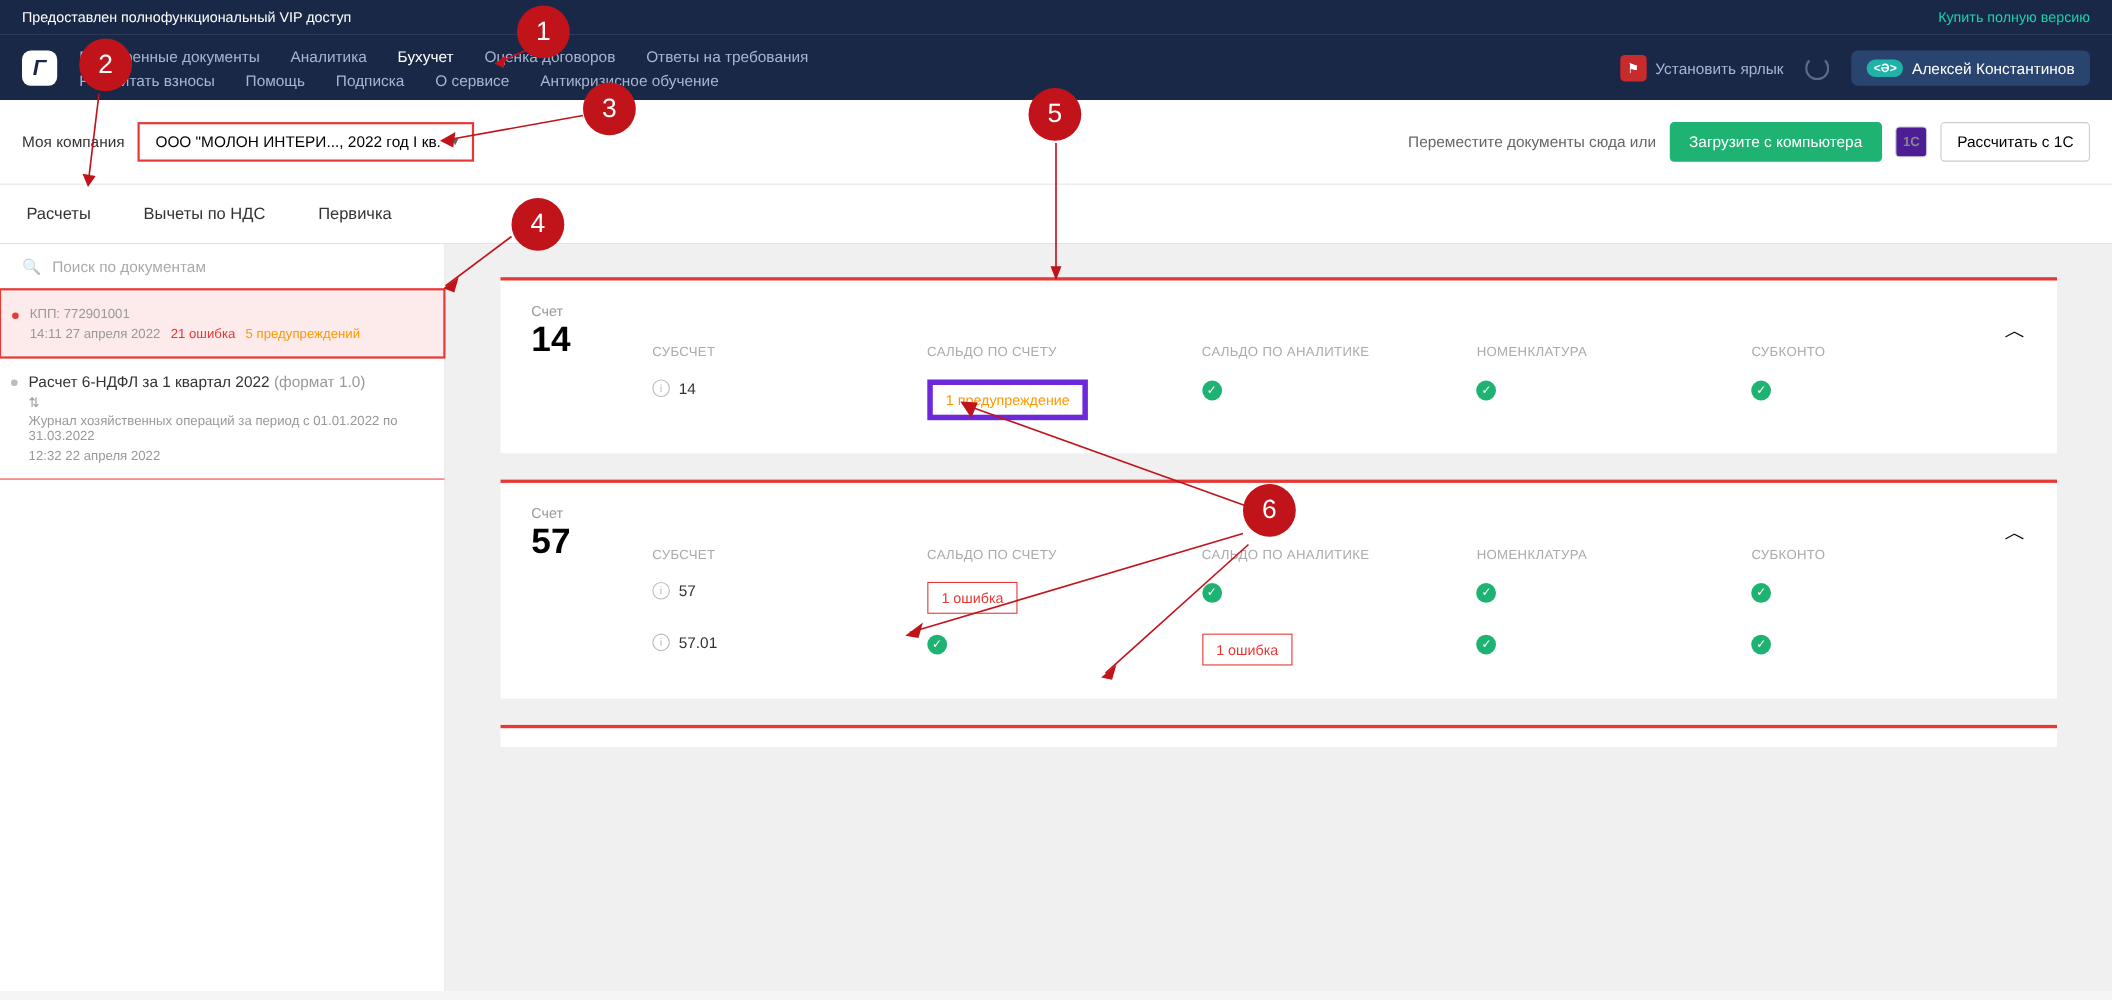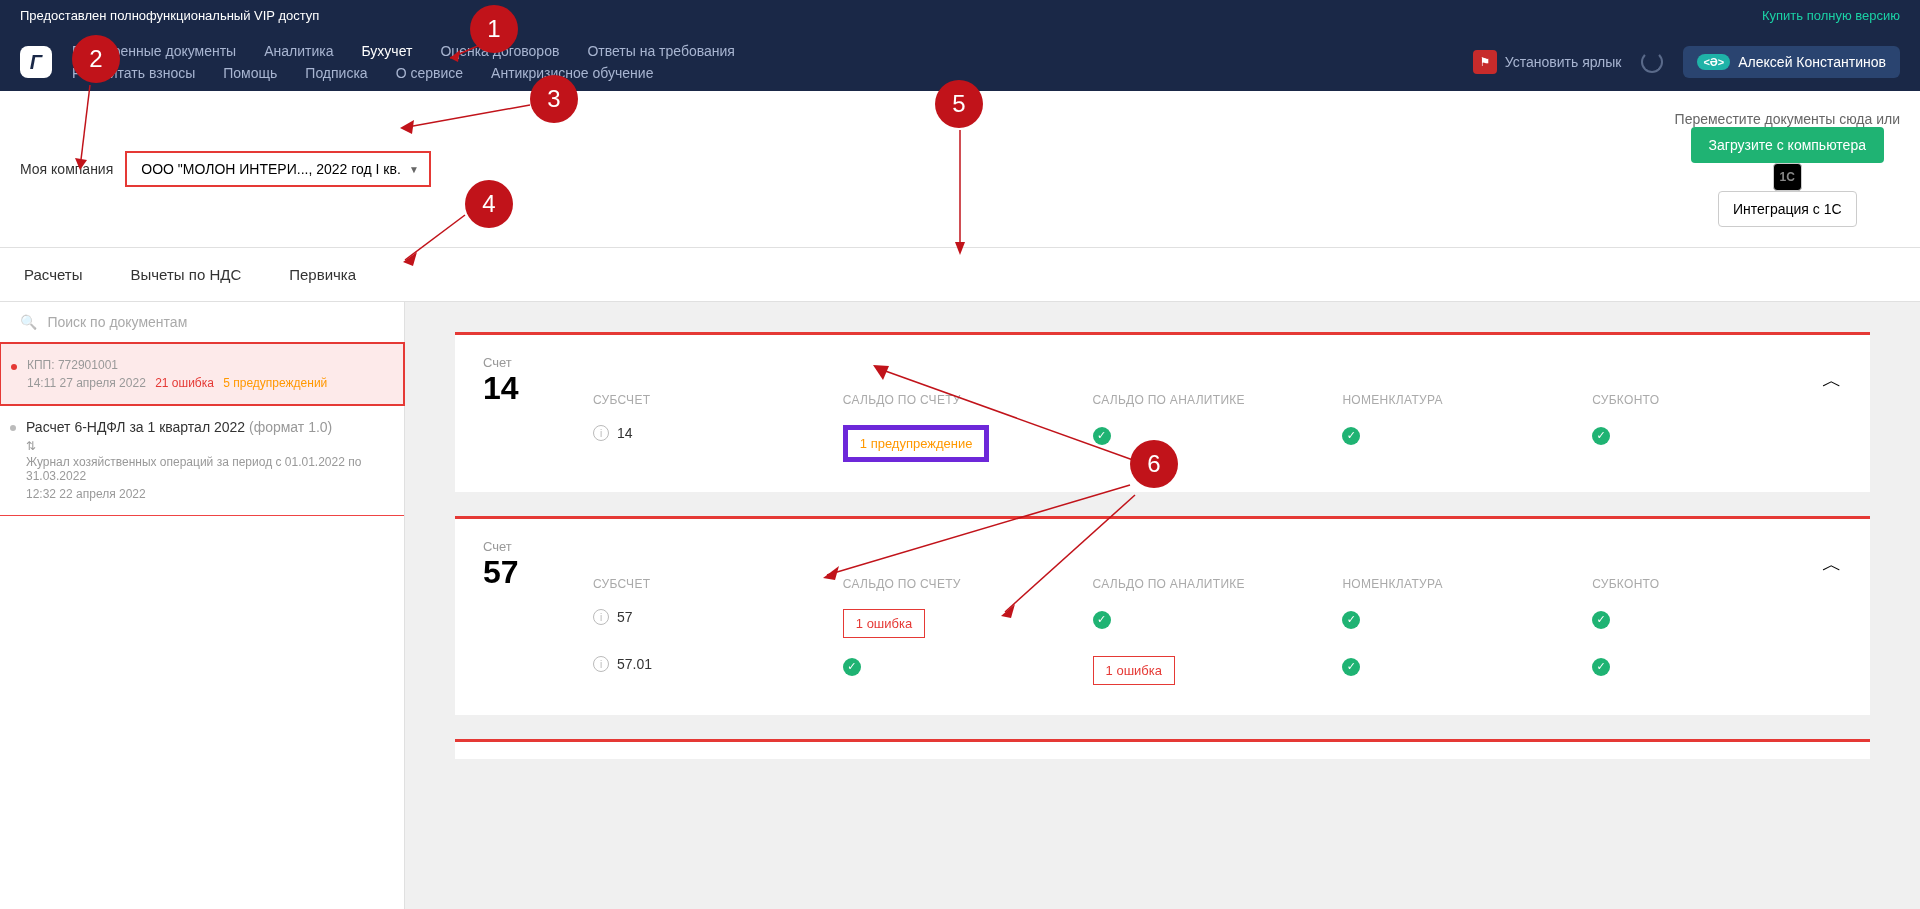--- a/index.html
+++ b/index.html
@@ -18,25 +18,25 @@
   .shortcut-icon { width: 24px; height: 24px; background: #c72b2b; border-radius: 4px; display: flex; align-items: center; justify-content: center; color: #fff; font-size: 12px; }
   .user-btn { background: #2a4470; border-radius: 6px; padding: 8px 14px; display: flex; align-items: center; gap: 8px; color: #fff; font-size: 14px; cursor: pointer; }
   .user-icon { background: #1fb3a8; border-radius: 12px; padding: 2px 6px; font-size: 11px; font-weight: bold; }
   .loader-ring { width: 22px; height: 22px; border: 2px solid #5a6a8a; border-top-color: transparent; border-radius: 50%; }
 
   .toolbar { background: #fff; padding: 20px; display: flex; align-items: center; justify-content: space-between; border-bottom: 1px solid #e0e0e0; }
   .toolbar-left { display: flex; align-items: center; gap: 12px; }
   .toolbar-label { font-size: 14px; color: #333; }
   .company-select { border: 2px solid #e53935; padding: 8px 28px 8px 14px; font-size: 14px; background: #fff; cursor: pointer; position: relative; }
   .company-select::after { content: "▼"; font-size: 10px; color: #666; position: absolute; right: 10px; top: 50%; transform: translateY(-50%); }
-  .toolbar-right { display: flex; align-items: center; gap: 0; flex-direction: column; }
+  .toolbar-right { display: flex; align-items: center; gap: 12px; }
   .drop-text { font-size: 14px; color: #666; }
   .upload-btn { background: #1fb373; color: #fff; padding: 10px 18px; border: none; border-radius: 4px; font-size: 14px; cursor: pointer; }
   .int-btn { border: 1px solid #ccc; background: #fff; padding: 9px 14px; border-radius: 4px; font-size: 14px; cursor: pointer; display: flex; align-items: center; gap: 6px; }
-  .int-1c { border: 1px solid #ccc; padding: 6px; border-radius: 4px; font-size: 12px; font-weight: bold; color: #888; background: #000000; cursor: pointer; }
+  .int-1c { border: 1px solid #ccc; padding: 6px; border-radius: 4px; font-size: 12px; font-weight: bold; color: #888; background: #4c1d95; cursor: pointer; }
 
   .tabs { background: #fff; display: flex; border-bottom: 1px solid #e0e0e0; }
   .tab { padding: 18px 24px; font-size: 15px; color: #333; cursor: pointer; position: relative; }
   .tab.active { font-weight: 600; }
   .tab.active::after { content: ""; position: absolute; left: 0; right: 0; bottom: -1px; height: 3px; background: #1fb373; }
 
   .content { display: flex; height: calc(100% - 230px); }
   .sidebar { width: 405px; background: #fff; border-right: 1px solid #e0e0e0; }
   .search-box { padding: 12px 20px; border-bottom: 1px solid #eee; display: flex; align-items: center; gap: 10px; color: #aaa; font-size: 14px; }
   .search-icon { opacity: 0.4; }
@@ -124,21 +124,21 @@
   <div class="toolbar-left">
     <span class="toolbar-label">Моя компания</span>
     <div class="company-select">
       <span>ООО "МОЛОН ИНТЕРИ...,  2022 год I кв.</span>
     </div>
   </div>
   <div class="toolbar-right">
     <span class="drop-text">Переместите документы сюда или</span>
     <button class="upload-btn">Загрузите с компьютера</button>
     <span class="int-1c">1С</span>
-    <button class="int-btn">Интеграция с 1С</button>
+    <button class="int-btn">Рассчитать с 1С</button>
   </div>
 </div>
 
 <div class="tabs">
   <div class="tab">Расчеты</div>
   <div class="tab">Вычеты по НДС</div>
   <div class="tab">Первичка</div>
 </div>
 
 <div class="content">

